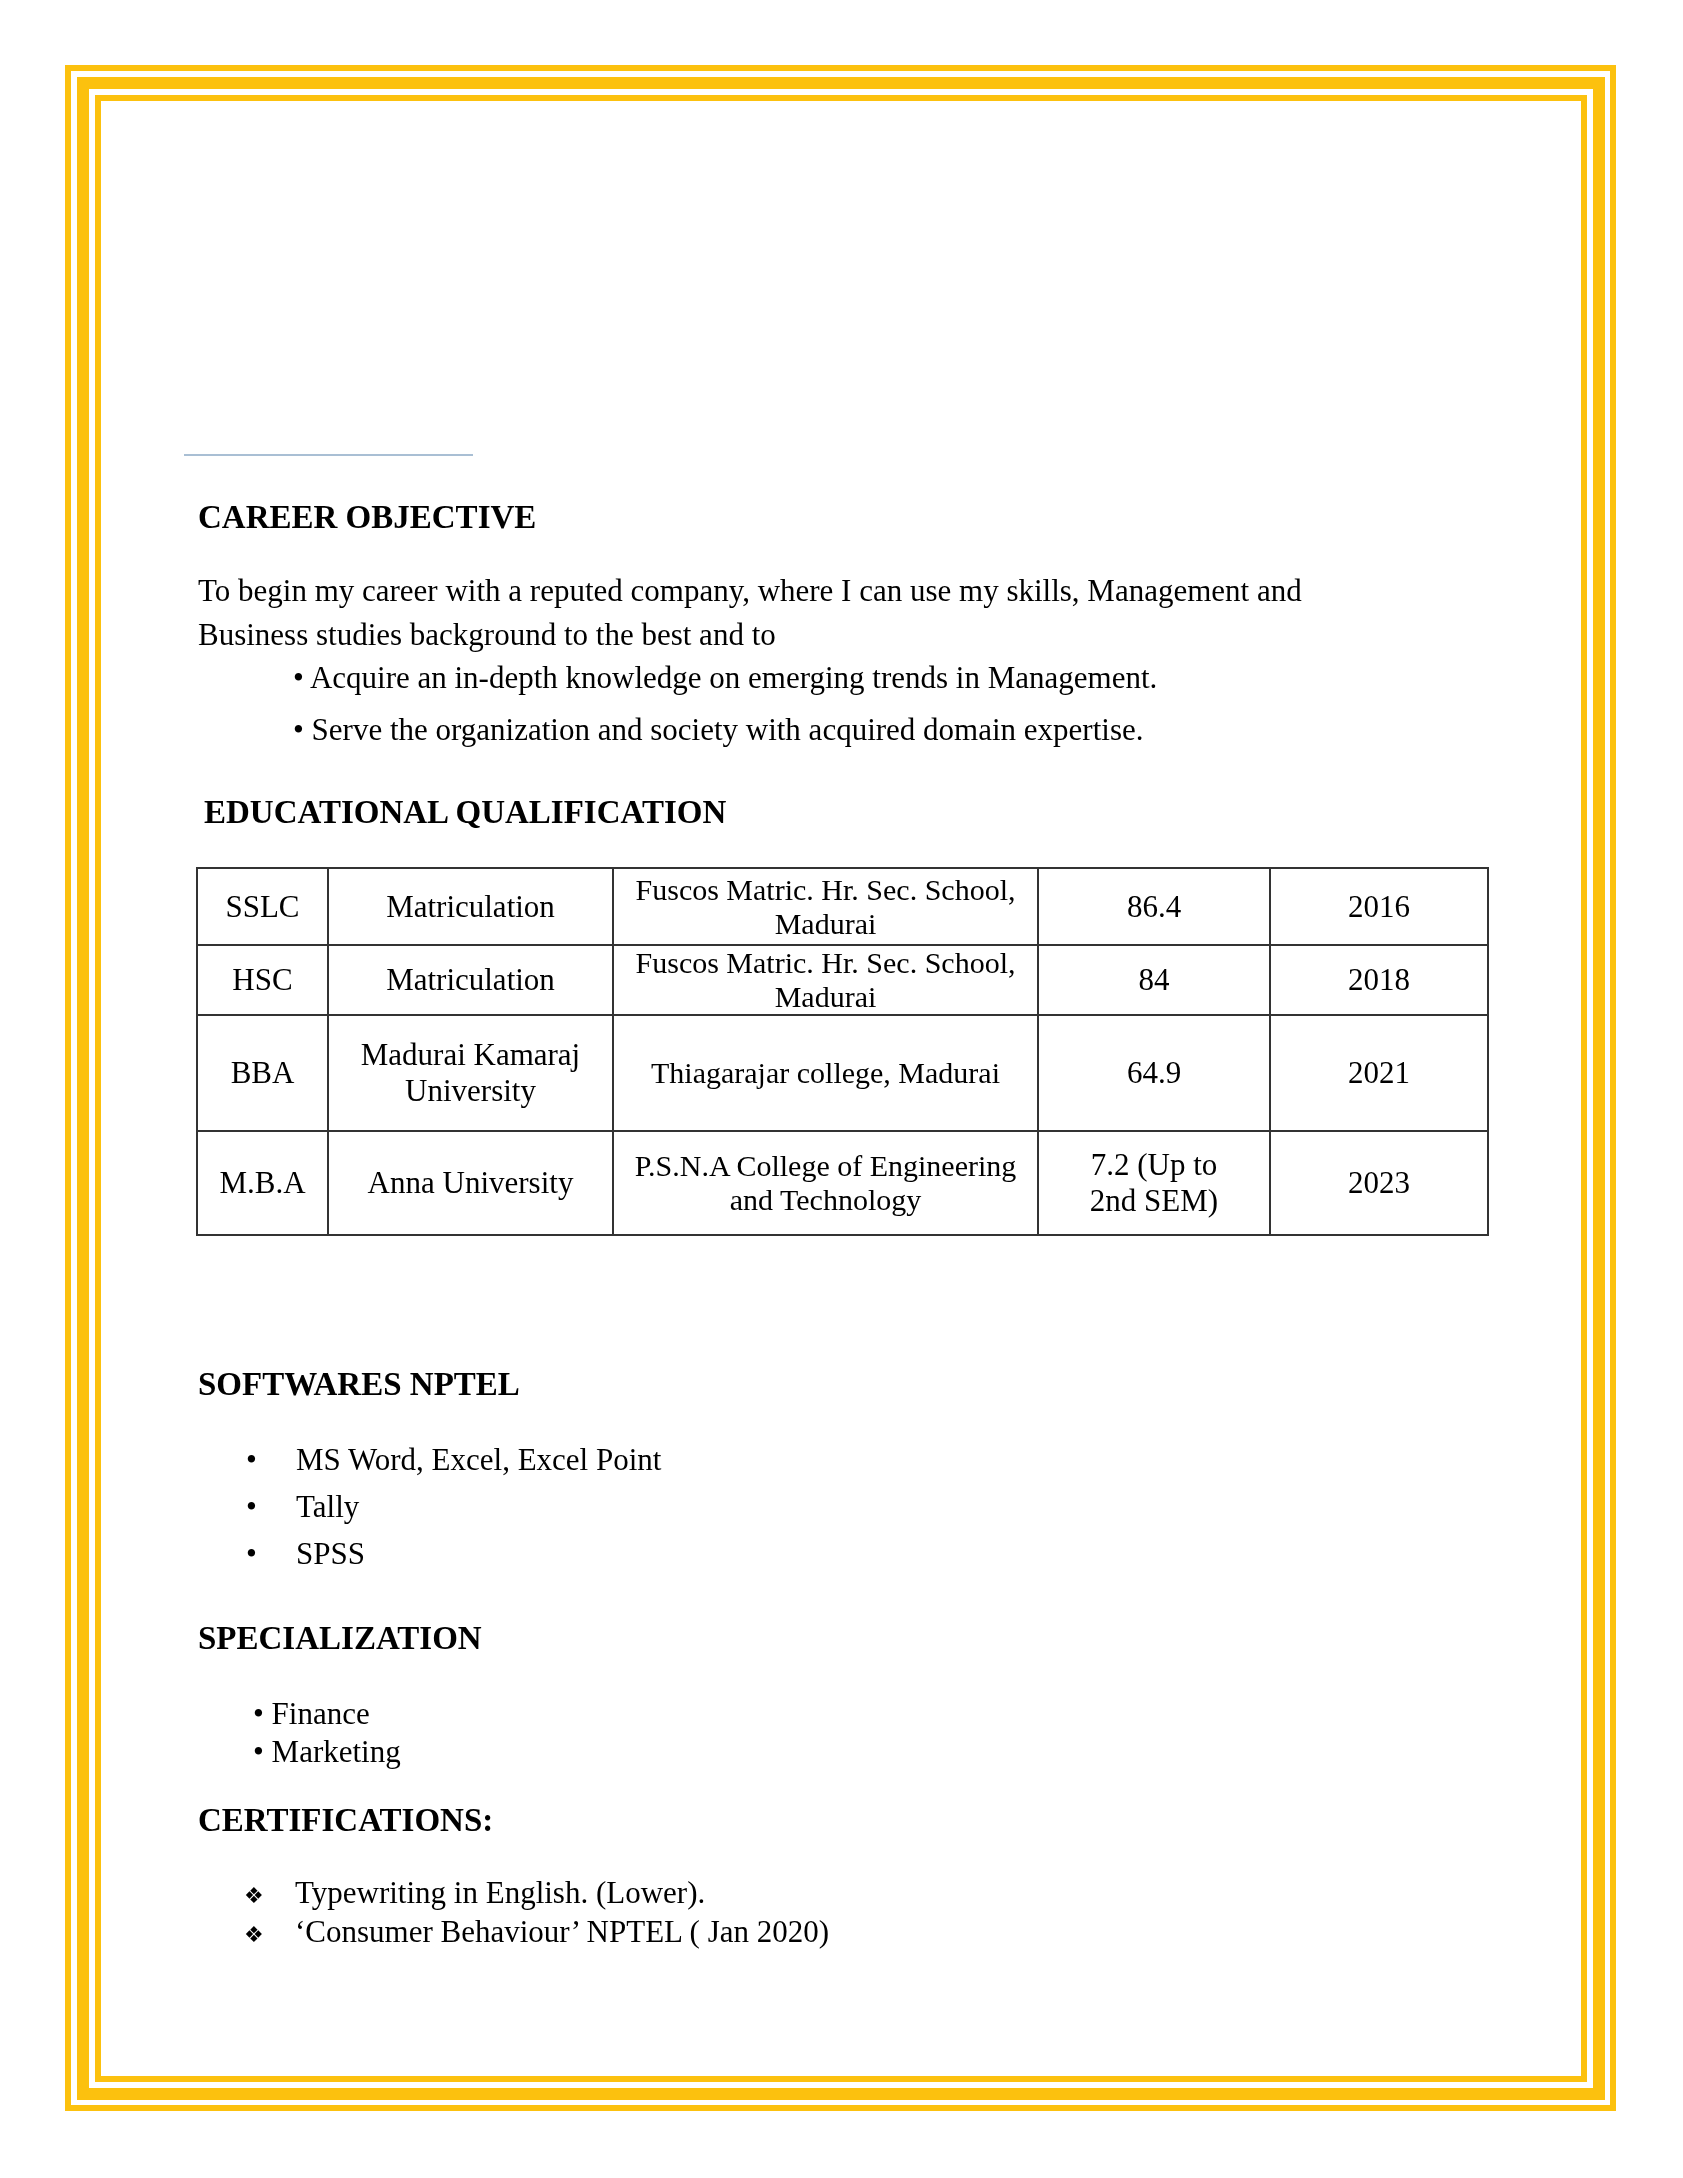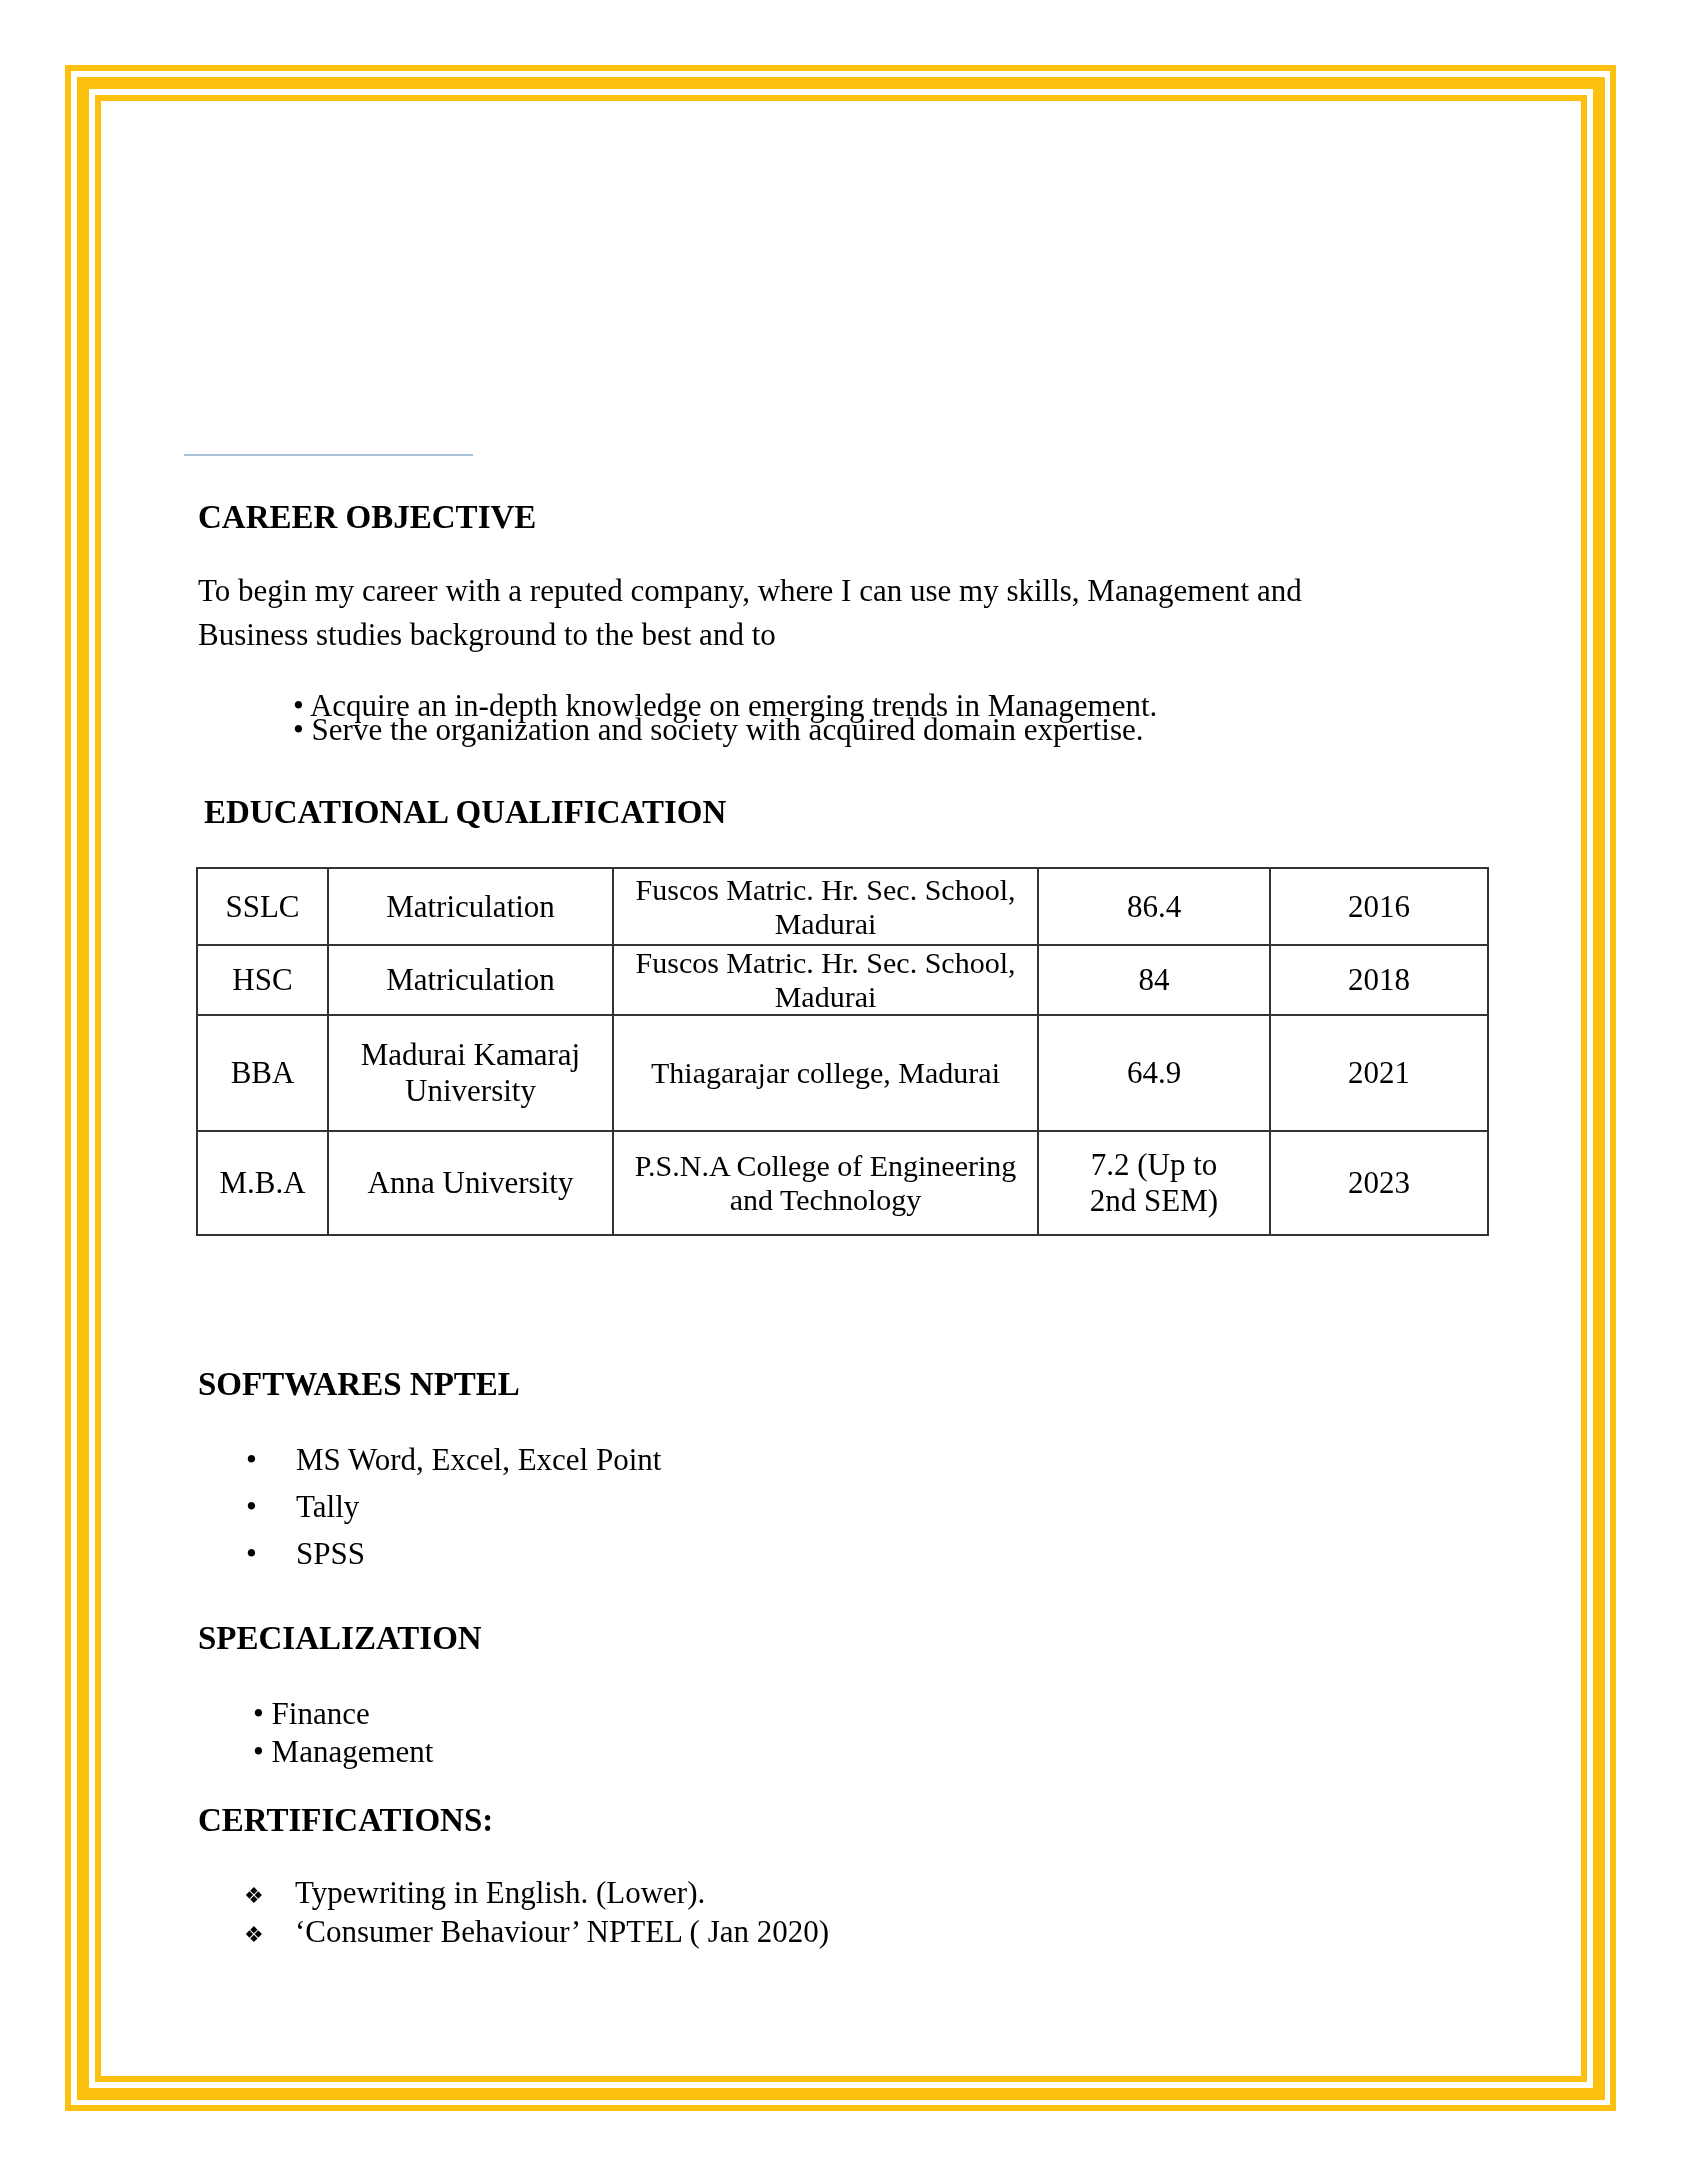--- a/index.html
+++ b/index.html
@@ -12,21 +12,21 @@
 
   .rule { position: absolute; left: 184px; top: 454px; width: 289px; height: 2px; background: #a9bfd4; }
 
   .heading { position: absolute; font-weight: bold; font-size: 33px; line-height: 40px; white-space: nowrap; }
   .text { position: absolute; font-size: 31px; line-height: 40px; white-space: nowrap; }
 
   #h-career { left: 198px; top: 497px; }
   #obj-line1 { left: 198px; top: 571px; }
   #obj-line2 { left: 198px; top: 615px; }
   .obj-bullet { position: absolute; left: 293px; font-size: 31px; line-height: 40px; white-space: nowrap; }
-  #obj-b1 { top: 686px; }
+  #obj-b1 { top: 658px; }
   #obj-b2 { top: 710px; }
 
   #h-edu { left: 204px; top: 792px; }
 
   table.edu { position: absolute; left: 196px; top: 867px; border-collapse: collapse; table-layout: fixed; }
   table.edu td, table.edu th { border: 2px solid #333; padding: 0; text-align: center; vertical-align: middle;
                                 font-size: 31px; line-height: 36px; }
   table.edu th { font-weight: bold; font-size: 32px; line-height: 36px; }
   col.c1 { width: 131px; } col.c2 { width: 285px; } col.c3 { width: 425px; }
   col.c4 { width: 232px; } col.c5 { width: 218px; }
@@ -104,21 +104,21 @@
 </tbody>
   </table>
 
 <div class="heading" id="h-soft">SOFTWARES NPTEL</div>
 <div class="soft-item" id="soft-0"><span class="dot">•</span><span>MS Word, Excel, Excel Point</span></div>
 <div class="soft-item" id="soft-1"><span class="dot">•</span><span>Tally</span></div>
 <div class="soft-item" id="soft-2"><span class="dot">•</span><span>SPSS</span></div>
 
 <div class="heading" id="h-spec">SPECIALIZATION</div>
 <div class="spec-item" id="spec-0">• Finance</div>
-<div class="spec-item" id="spec-1">• Management</div>
+<div class="spec-item" id="spec-1">• Marketing</div>
 
 <div class="heading" id="h-cert">CERTIFICATIONS:</div>
 <div class="cert-item" id="cert-0"><span class="dia">❖</span><span>Typewriting in English. (Lower).</span></div>
 <div class="cert-item" id="cert-1"><span class="dia">❖</span><span>‘Consumer Behaviour’ NPTEL ( Jan 2020)</span></div>
 
 <style>
   #hdr-score { display: inline-block; width: 230px; }
   #hdr-year { display: inline-block; width: 149px; }
   .narrow-board { display: inline-block; width: 238px; }
   .narrow-inst { display: inline-block; width: 416px; }

